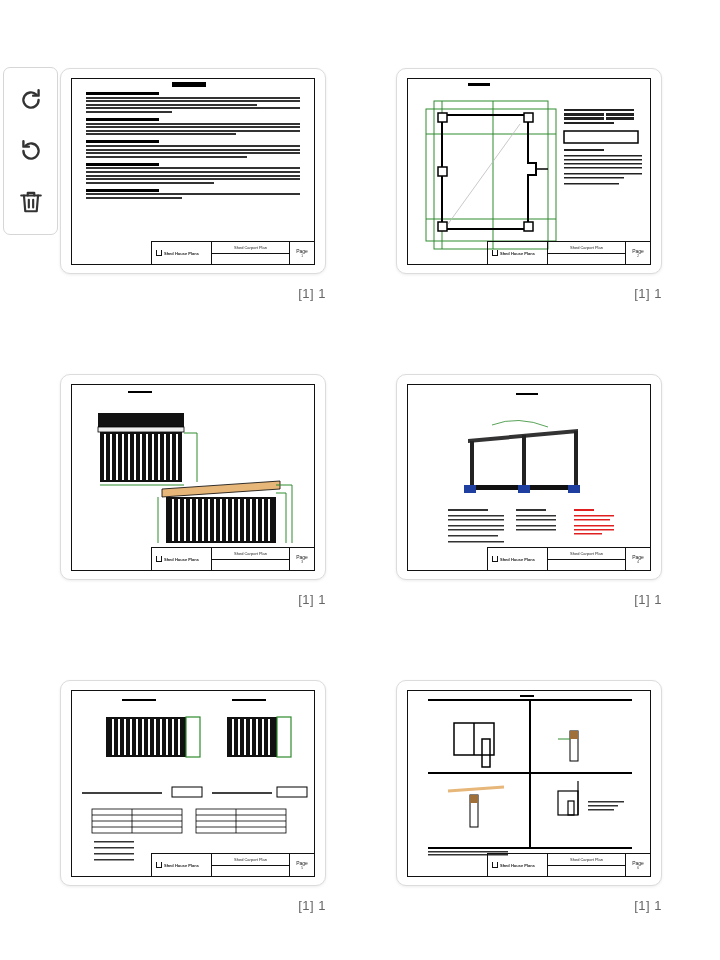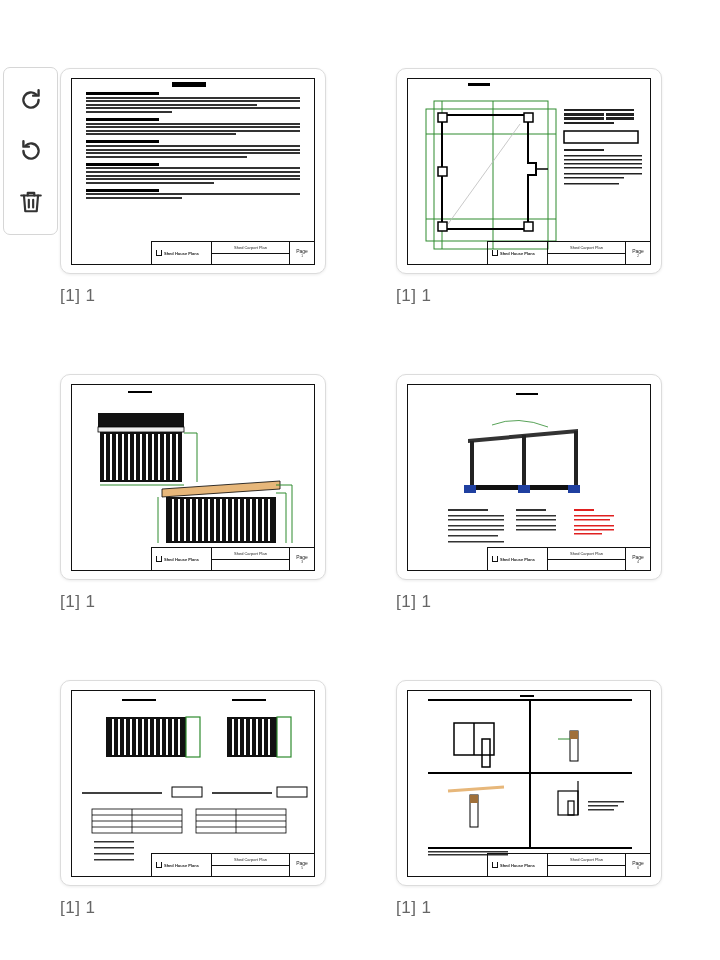--- a/index.html
+++ b/index.html
@@ -12,22 +12,22 @@
     .card {
       position: absolute; left: 0; top: 0; width: 266px; height: 206px; background: #fff;
       border: 1.5px solid #dcdcdc; border-radius: 10px; box-shadow: 0 1px 3px rgba(0,0,0,0.08);
       box-sizing: border-box; cursor: pointer;
     }
     .sheet {
       position: absolute; left: 10px; top: 9px; width: 244px; height: 187px;
       border: 1.5px solid #111; box-sizing: border-box; background: #fff; overflow: hidden;
     }
     .label {
-      position: absolute; top: 218px; left: 0; width: 266px; text-align: left;
-      font-size: 17px; color: #666; letter-spacing: 0.5px;
+      position: absolute; top: 218px; left: 0; width: 266px; text-align: right;
+      font-size: 13px; color: #666; letter-spacing: 0.5px;
     }
     
     .tb { position: absolute; right: 0; bottom: 0; width: 162px; height: 22px; border-top: 1.5px solid #111; border-left: 1.5px solid #111; display: flex; font-size: 4px; }
     .tb .logo { width: 60px; border-right: 1px solid #111; display: flex; align-items: center; gap: 2px; padding-left: 4px; box-sizing: border-box; font-weight: bold; }
     .tb .logo .mark { width: 6px; height: 6px; border: 1.5px solid #111; border-top: none; box-sizing: border-box; }
     .tb .mid { flex: 1; border-right: 1px solid #111; display: flex; flex-direction: column; }
     .tb .mid div { flex: 1; display: flex; align-items: center; justify-content: center; }
     .tb .mid div + div { border-top: 1px solid #111; }
     .tb .pg { width: 24px; display: flex; flex-direction: column; align-items: center; justify-content: center; font-size: 5px; }
     .tb .pg span + span { font-size: 3px; }

